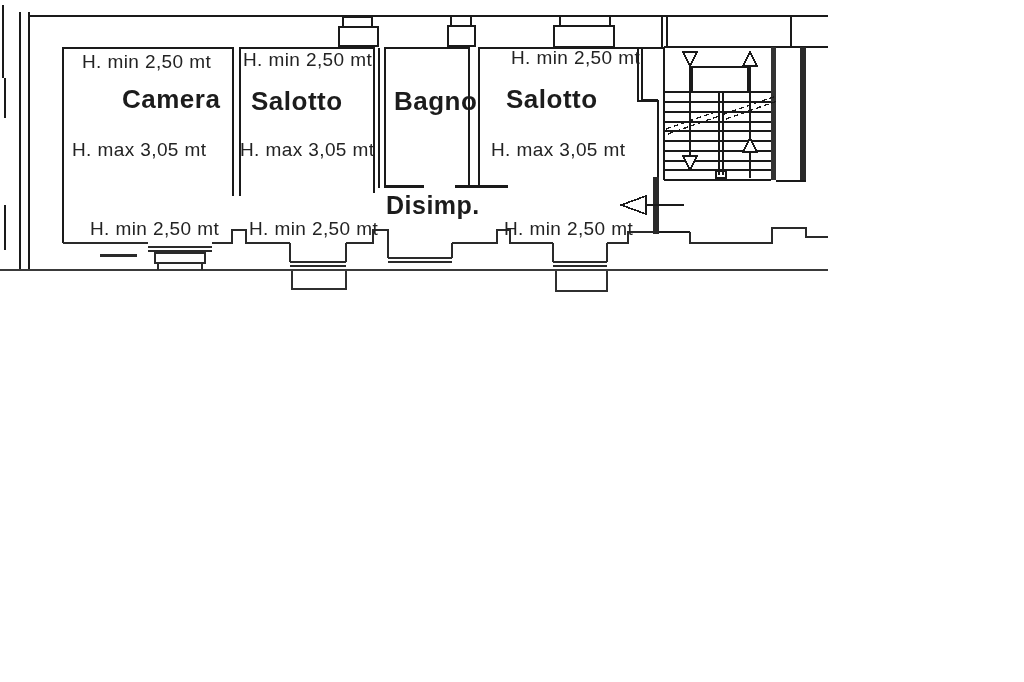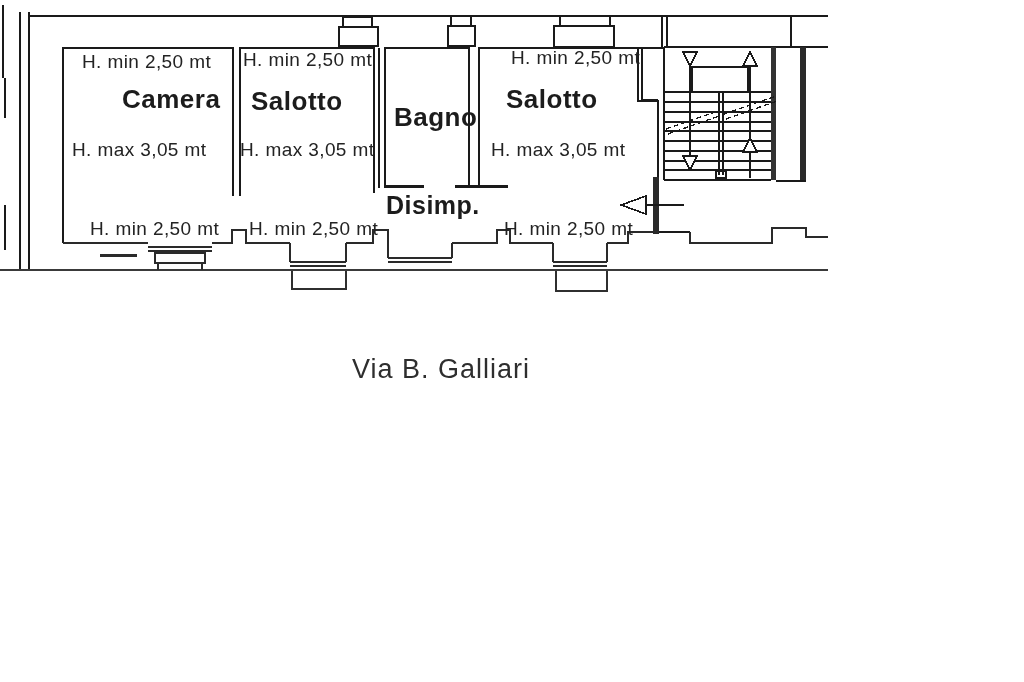--- a/index.html
+++ b/index.html
@@ -10,21 +10,21 @@
   .plan-svg{position:absolute;left:0;top:0;}
   .lbl{position:absolute;white-space:nowrap;line-height:1;color:#1c1c1c;}
   .h-lbl{font-size:19px;letter-spacing:.4px;color:#232323;}
   .room-lbl{font-size:26px;font-weight:bold;letter-spacing:.5px;}
   #lbl-camera-hmin{left:82px;top:52px;}
   #lbl-camera-name{left:86px;top:86px;margin-left:36px;}
   #lbl-camera-hmax{left:72px;top:140px;}
   #lbl-salotto-hmin{left:243px;top:50px;}
   #lbl-salotto-name{left:251px;top:88px;text-align:center;}
   #lbl-salotto-hmax{left:240px;top:140px;}
-  #lbl-bagno-name{left:394px;top:88px;margin-top:16px;}
+  #lbl-bagno-name{left:394px;top:88px;}
   #lbl-cucina-hmin{left:511px;top:48px;}
   #lbl-cucina-name{left:506px;top:86px;}
   #lbl-cucina-hmax{left:491px;top:140px;}
   #lbl-disimp{left:386px;top:193px;font-size:25px;}
   #lbl-altra{left:815px;top:130px;}
   #lbl-bottom-1{left:90px;top:219px;}
   #lbl-bottom-2{left:249px;top:219px;}
   #lbl-bottom-3{left:504px;top:219px;}
   #lbl-via{left:352px;top:356px;font-size:27px;color:#2e2e2e;letter-spacing:1px;}
 </style>
@@ -201,14 +201,13 @@
   <div class="lbl h-lbl" id="lbl-cucina-hmin">H. min 2,50 mt</div>
   <div class="lbl room-lbl" id="lbl-cucina-name">Salotto</div>
   <div class="lbl h-lbl" id="lbl-cucina-hmax">H. max 3,05 mt</div>
 
   <div class="lbl room-lbl" id="lbl-disimp">Disimp.</div>
 
   <div class="lbl h-lbl" id="lbl-bottom-1">H. min 2,50 mt</div>
   <div class="lbl h-lbl" id="lbl-bottom-2">H. min 2,50 mt</div>
   <div class="lbl h-lbl" id="lbl-bottom-3">H. min 2,50 mt</div>
 
-  <div class="lbl" id="lbl-via">Via B. Galliari</div>
 </div>
 
 </body></html>

